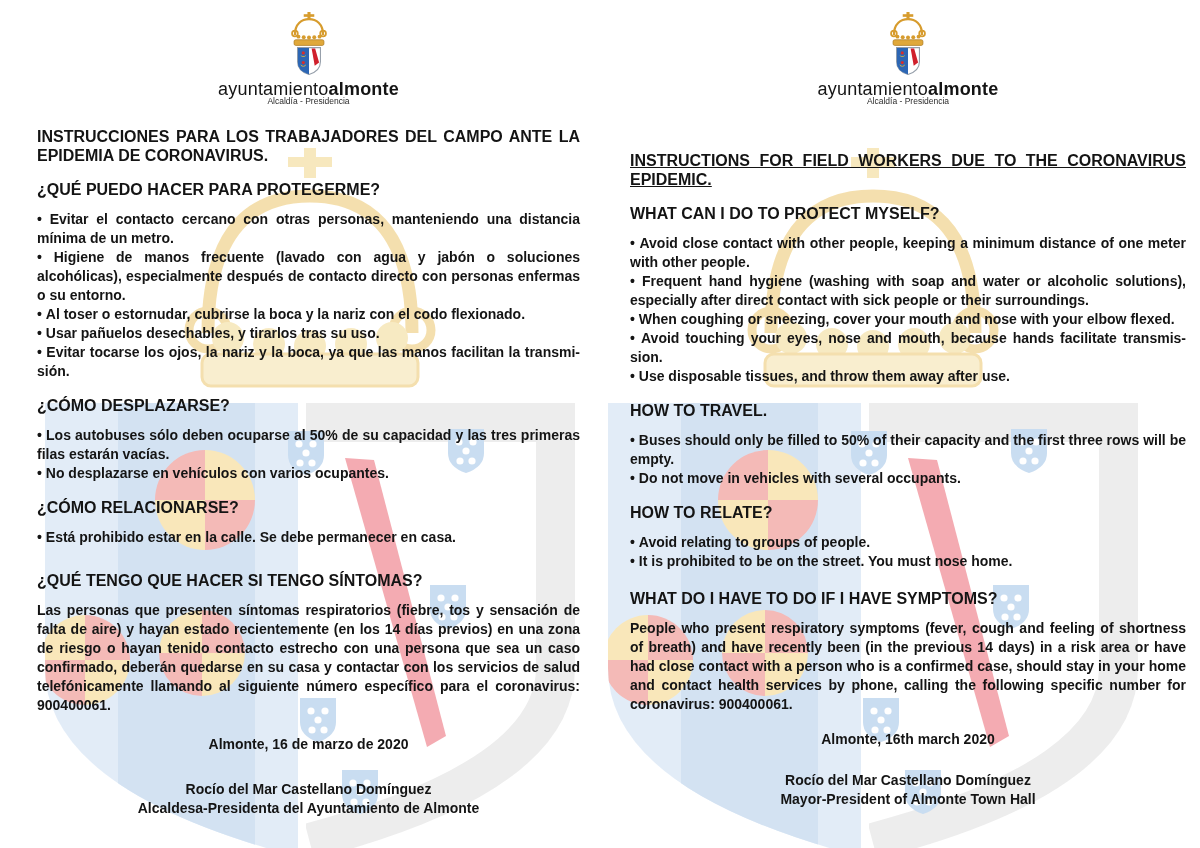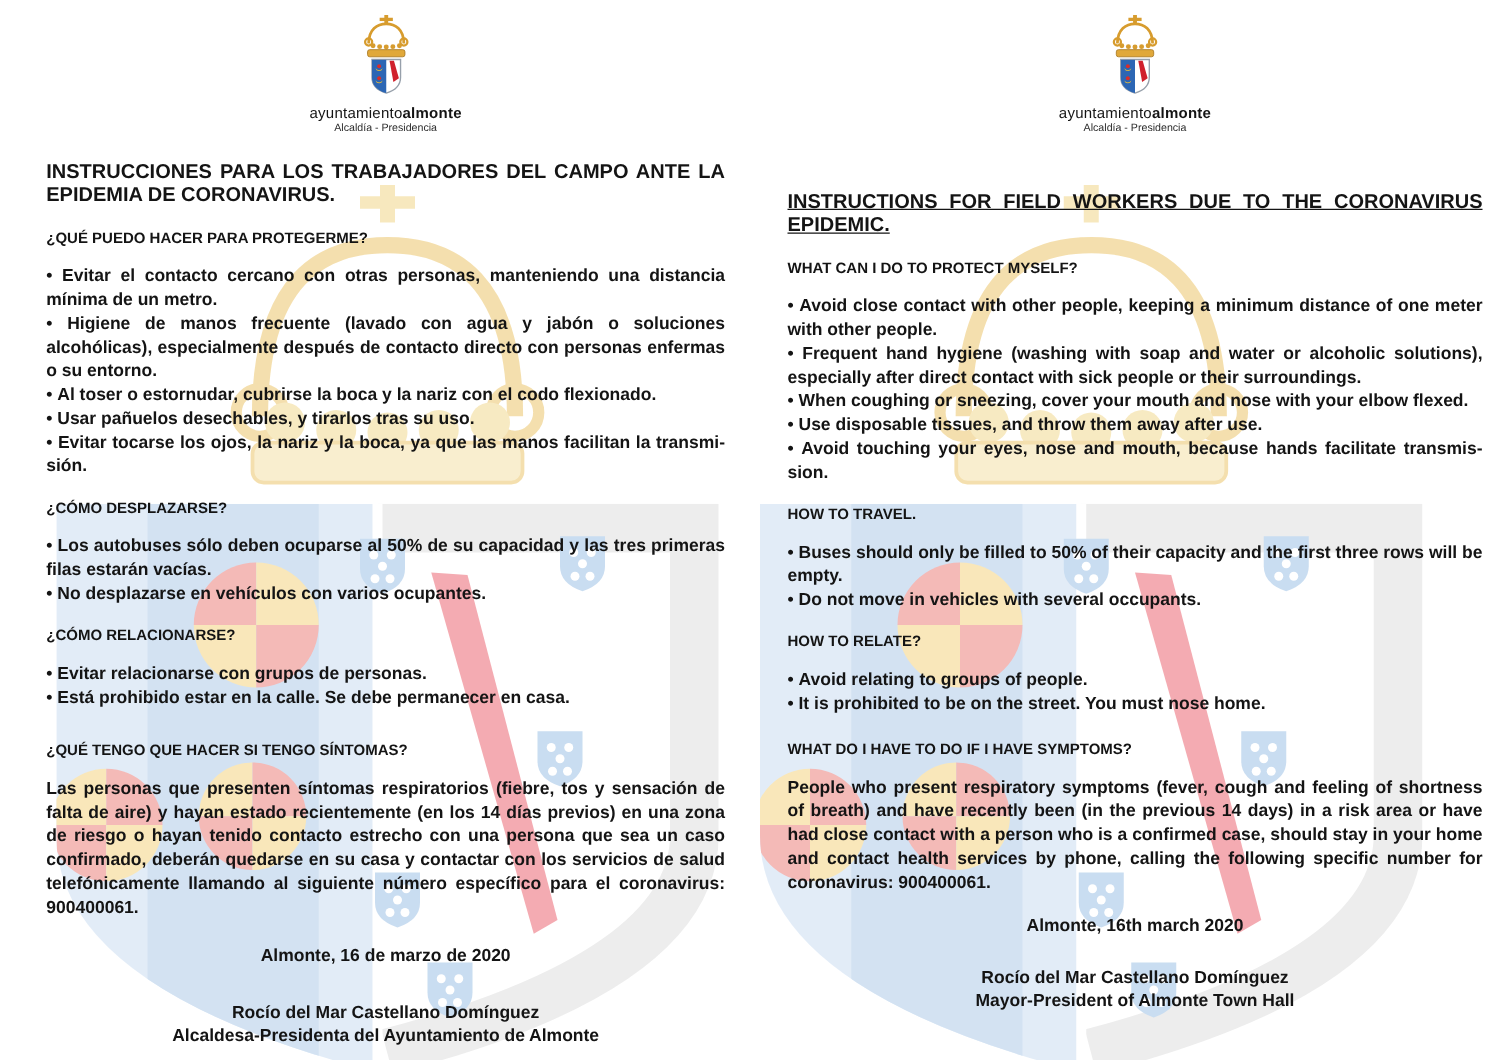--- a/index.html
+++ b/index.html
@@ -16,30 +16,30 @@
   #wm-left{left:30px;}
   #wm-right{left:593px;}
 
   
   .col{position:absolute;top:0;z-index:1;}
   #col-left{left:37px;width:543px;}
   #col-right{left:630px;width:556px;}
 
   .logo-block{text-align:center;margin-top:12px;}
   .logo-block svg.crest{display:inline-block;width:54px;height:66px;}
-  .brand-line{font-size:12px;line-height:14px;letter-spacing:.2px;}
+  .brand-line{font-size:18px;line-height:14px;letter-spacing:.2px;}
   .brand-regular{font-weight:400;}
   .brand-bold{font-weight:700;}
   .brand-sub{font-size:8.5px;line-height:11px;font-weight:400;color:#2b2b2b;}
 
   .doc-title{font-size:16px;line-height:19px;text-align:justify;margin:20px 0 0 0;}
   #col-right .doc-title{margin-top:44px;text-decoration:underline;}
 
   p{margin:0;}
-  .heading{font-size:12px;line-height:19px;margin-top:15px;}
+  .heading{font-size:16px;line-height:19px;margin-top:15px;}
   .heading-gap{margin-top:24px;}
   #col-right .heading-gap{margin-top:18px;}
   .bullets{margin-top:11px;}
   .bullet{font-size:14px;line-height:19px;text-align:justify;hyphens:manual;}
   .bullet::before{content:"\2022\00a0";}
   .body-par{font-size:14px;line-height:19px;text-align:justify;margin-top:11px;hyphens:manual;}
 
   .sig-date{font-size:14px;line-height:19px;text-align:center;margin-top:20px;}
   .sig-name{font-size:14px;line-height:19px;text-align:center;margin-top:26px;}
   .sig-role{font-size:14px;line-height:19px;text-align:center;}
@@ -237,21 +237,20 @@
     </div>
 
     <p class="heading">¿CÓMO DESPLAZARSE?</p>
     <div class="bullets">
       <p class="bullet">Los autobuses sólo deben ocuparse al 50% de su capacidad y las tres primeras filas estarán vacías.</p>
       <p class="bullet">No desplazarse en vehículos con varios ocupantes.</p>
     </div>
 
     <p class="heading">¿CÓMO RELACIONARSE?</p>
     <div class="bullets">
-      <p class="bullet">Evitar relacionarse con grupos de personas.</p>
       <p class="bullet">Está prohibido estar en la calle. Se debe permanecer en casa.</p>
     </div>
 
     <p class="heading heading-gap">¿QUÉ TENGO QUE HACER SI TENGO SÍNTOMAS?</p>
     <p class="body-par">Las personas que presenten síntomas respiratorios (fiebre, tos y sensación de falta de aire) y hayan estado recientemente (en los 14 días previos) en una zona de riesgo o hayan tenido contacto estrecho con una persona que sea un caso confir­mado, deberán quedarse en su casa y contactar con los servicios de salud telefó­nicamente llamando al siguiente número específico para el coronavirus: 900400061.</p>
 
     <p class="sig-date">Almonte, 16 de marzo de 2020</p>
     <p class="sig-name">Rocío del Mar Castellano Domínguez</p>
     <p class="sig-role">Alcaldesa-Presidenta del Ayuntamiento de Almonte</p>
   </div>
@@ -268,22 +267,22 @@
       <div class="brand-sub">Alcaldía - Presidencia</div>
     </div>
 
     <p class="doc-title">INSTRUCTIONS FOR FIELD WORKERS DUE TO THE CORONAVIRUS EPIDEMIC.</p>
 
     <p class="heading">WHAT CAN I DO TO PROTECT MYSELF?</p>
     <div class="bullets">
       <p class="bullet">Avoid close contact with other people, keeping a minimum distance of one meter with other people.</p>
       <p class="bullet">Frequent hand hygiene (washing with soap and water or alcoholic solutions), especially after direct contact with sick people or their surroundings.</p>
       <p class="bullet">When coughing or sneezing, cover your mouth and nose with your elbow flexed.</p>
+      <p class="bullet">Avoid touching your eyes, nose and mouth, because hands facilitate transmis­sion.</p>
       <p class="bullet">Use disposable tissues, and throw them away after use.</p>
-      <p class="bullet">Avoid touching your eyes, nose and mouth, because hands facilitate transmis­sion.</p>
     </div>
 
     <p class="heading">HOW TO TRAVEL.</p>
     <div class="bullets">
       <p class="bullet">Buses should only be filled to 50% of their capacity and the first three rows will be empty.</p>
       <p class="bullet">Do not move in vehicles with several occupants.</p>
     </div>
 
     <p class="heading">HOW TO RELATE?</p>
     <div class="bullets">

